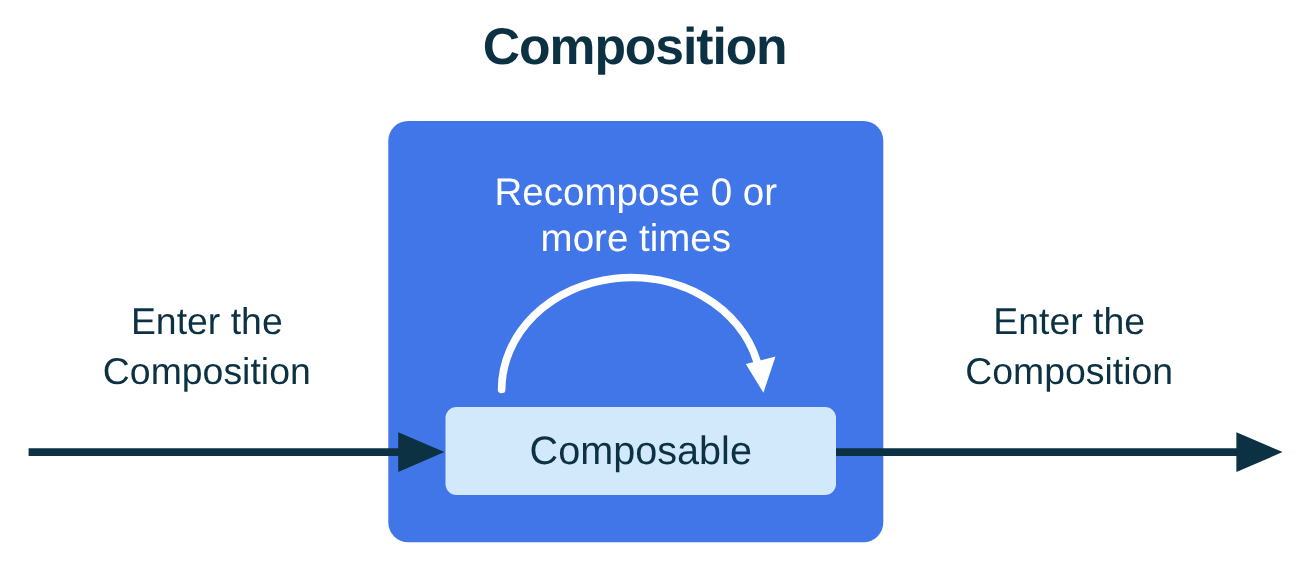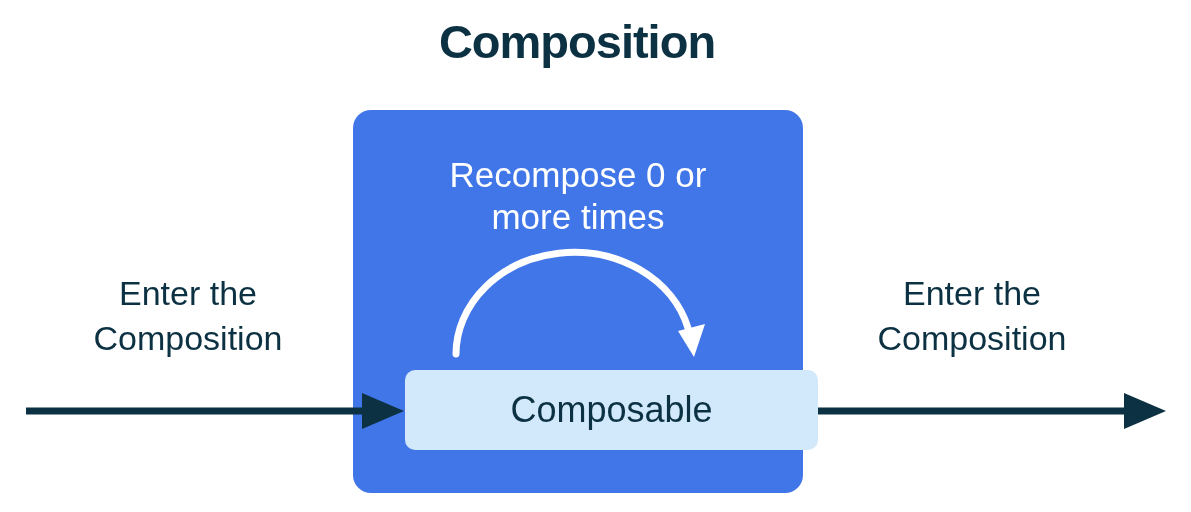--- a/index.html
+++ b/index.html
@@ -59,21 +59,21 @@
     pointer-events: none;
   }
   .navy-stroke { stroke: var(--navy); stroke-width: 7; fill: none; }
   .navy-fill   { fill: var(--navy); }
   .white-stroke{ stroke: var(--white); stroke-width: 7; fill: none; stroke-linecap: round; }
   .white-fill  { fill: var(--white); }
   .composable-box {
     position: absolute;
     left: 405px;
     top: 370px;
-    width: 413px;
+    width: 355px;
     height: 80px;
     background: var(--light_blue);
     border-radius: 10px;
     display: flex;
     align-items: center;
     justify-content: center;
     color: var(--navy);
     font-size: 36px;
   }
   .side-label {

